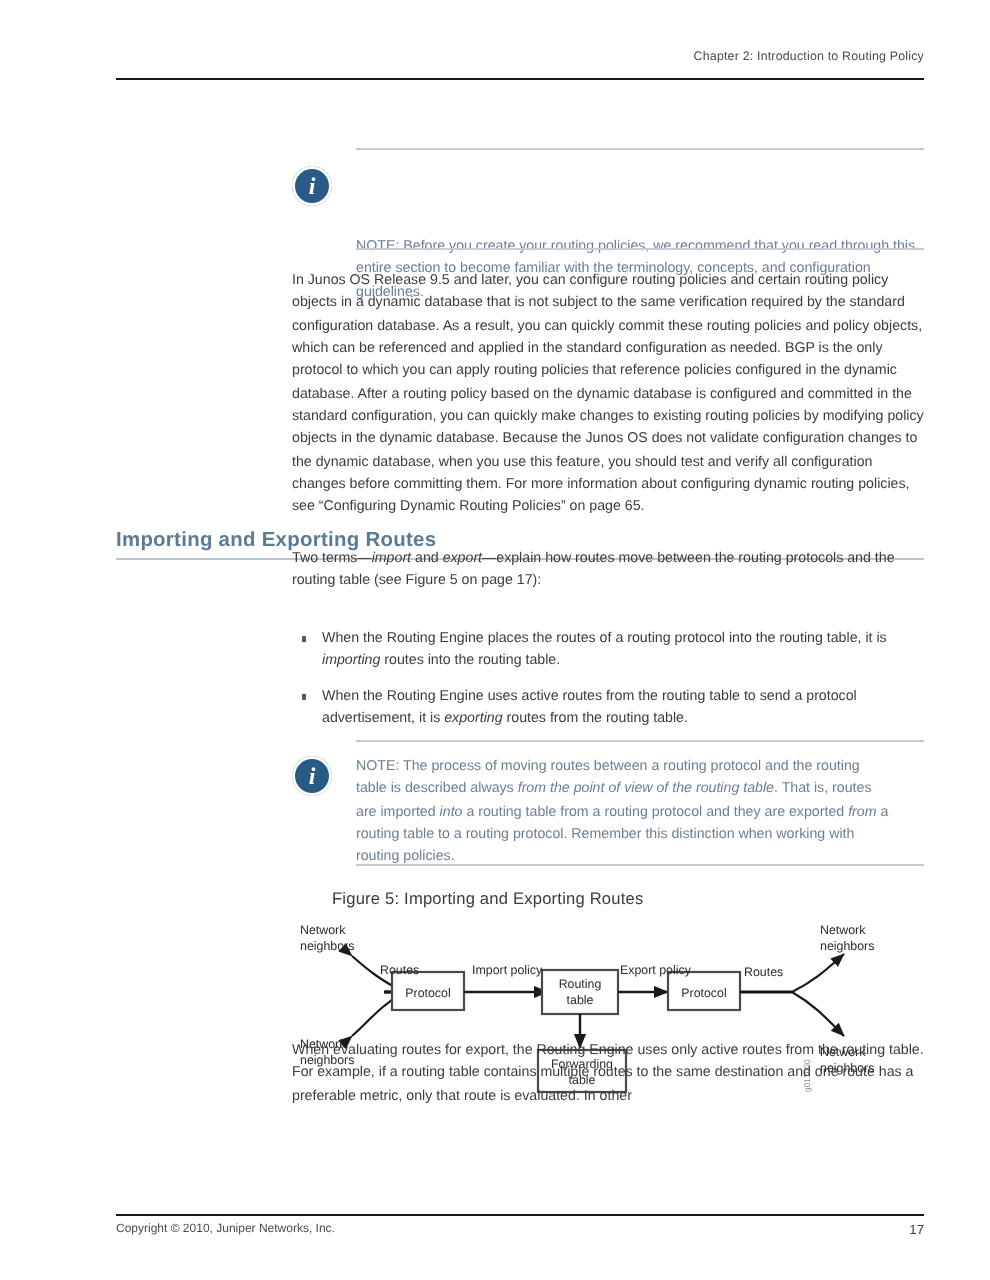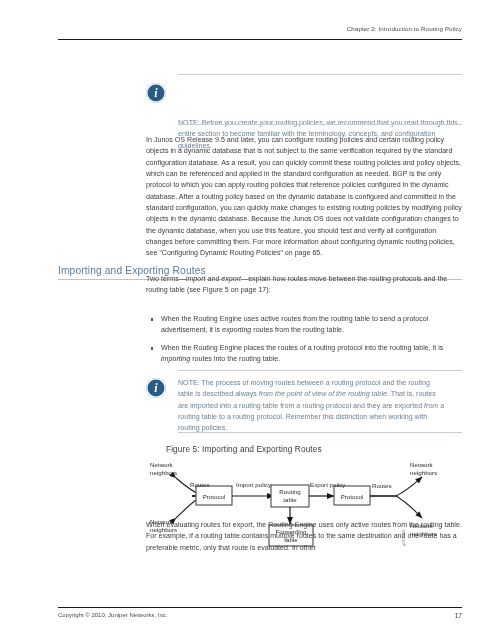--- a/index.html
+++ b/index.html
@@ -25,21 +25,21 @@
   .note-icon{position:absolute;width:20px;height:20px;border-radius:50%;
              background:#2a5b86;box-shadow:0 0 0 1.5px #ffffff inset;}
   .note-icon span{position:absolute;left:0;right:0;top:50%;transform:translateY(-52%);
                   text-align:center;color:#ffffff;font-style:italic;font-weight:bold;
                   font-size:12px;font-family:"Liberation Serif","DejaVu Serif",serif;line-height:1;}
   .note-body{position:absolute;font-size:7.1px;line-height:11.3px;color:#6b7f93;}
   .note-body i{}
 
   
   .sec-head{position:absolute;left:58px;top:264px;width:404px;}
-  .sec-head-title{font-size:10.2px;color:#5b7b94;letter-spacing:.15px;line-height:13px;}
+  .sec-head-title{font-size:10.2px;color:#5b7b94;letter-spacing:.15px;line-height:13px;font-weight:bold;}
   .sec-head-rule{position:absolute;left:58px;top:279px;width:404px;height:1px;background:#b9c4cd;}
 
   
   .bullets{position:absolute;left:150px;width:312px;}
   .bullet{position:relative;padding-left:11px;font-size:7.1px;line-height:11.3px;
           color:#3c3c3c;margin-bottom:6.5px;}
   .bullet:before{content:"";position:absolute;left:1px;top:4.4px;width:2.2px;height:2.2px;
                  background:#5a5a5a;}
   .bullet i{font-style:italic;}
 
@@ -81,22 +81,22 @@
   <div class="sec-head">
     <div class="sec-head-title">Importing and Exporting Routes</div>
   </div>
   <div class="sec-head-rule"></div>
 
   <div class="body-col" style="top:274px;">
     <div class="p"><span>Two terms—</span><i>import</i><span> and </span><i>export</i><span>—explain how routes move between the routing protocols and the routing table (see Figure 5 on page 17):</span></div>
   </div>
 
   <div class="bullets" style="top:314px;">
+    <div class="bullet"><span>When the Routing Engine places the routes of a routing protocol into the routing table, it is </span><i>importing</i><span> routes into the routing table.</span></div>
     <div class="bullet"><span>When the Routing Engine uses active routes from the routing table to send a protocol advertisement, it is </span><i>exporting</i><span> routes from the routing table.</span></div>
-    <div class="bullet"><span>When the Routing Engine places the routes of a routing protocol into the routing table, it is </span><i>importing</i><span> routes into the routing table.</span></div>
   </div>
 
   <div class="note" style="left:146px;top:370px;width:316px;height:64px;">
     <div class="rule" style="left:32px;top:0;width:284px;"></div>
     <div class="note-icon" style="left:0px;top:8px;">
       <span>i</span>
     </div>
     <div class="note-body" style="left:32px;top:8px;width:268px;"><span>NOTE:  The process of moving routes between a routing protocol and the routing table is described always </span><i>from the point of view of the routing table</i><span>. That is, routes are imported </span><i>into</i><span> a routing table from a routing protocol and they are exported </span><i>from</i><span> a routing table to a routing protocol. Remember this distinction when working with routing policies.</span></div>
     <div class="rule" style="left:32px;top:62px;width:284px;"></div>
   </div>

